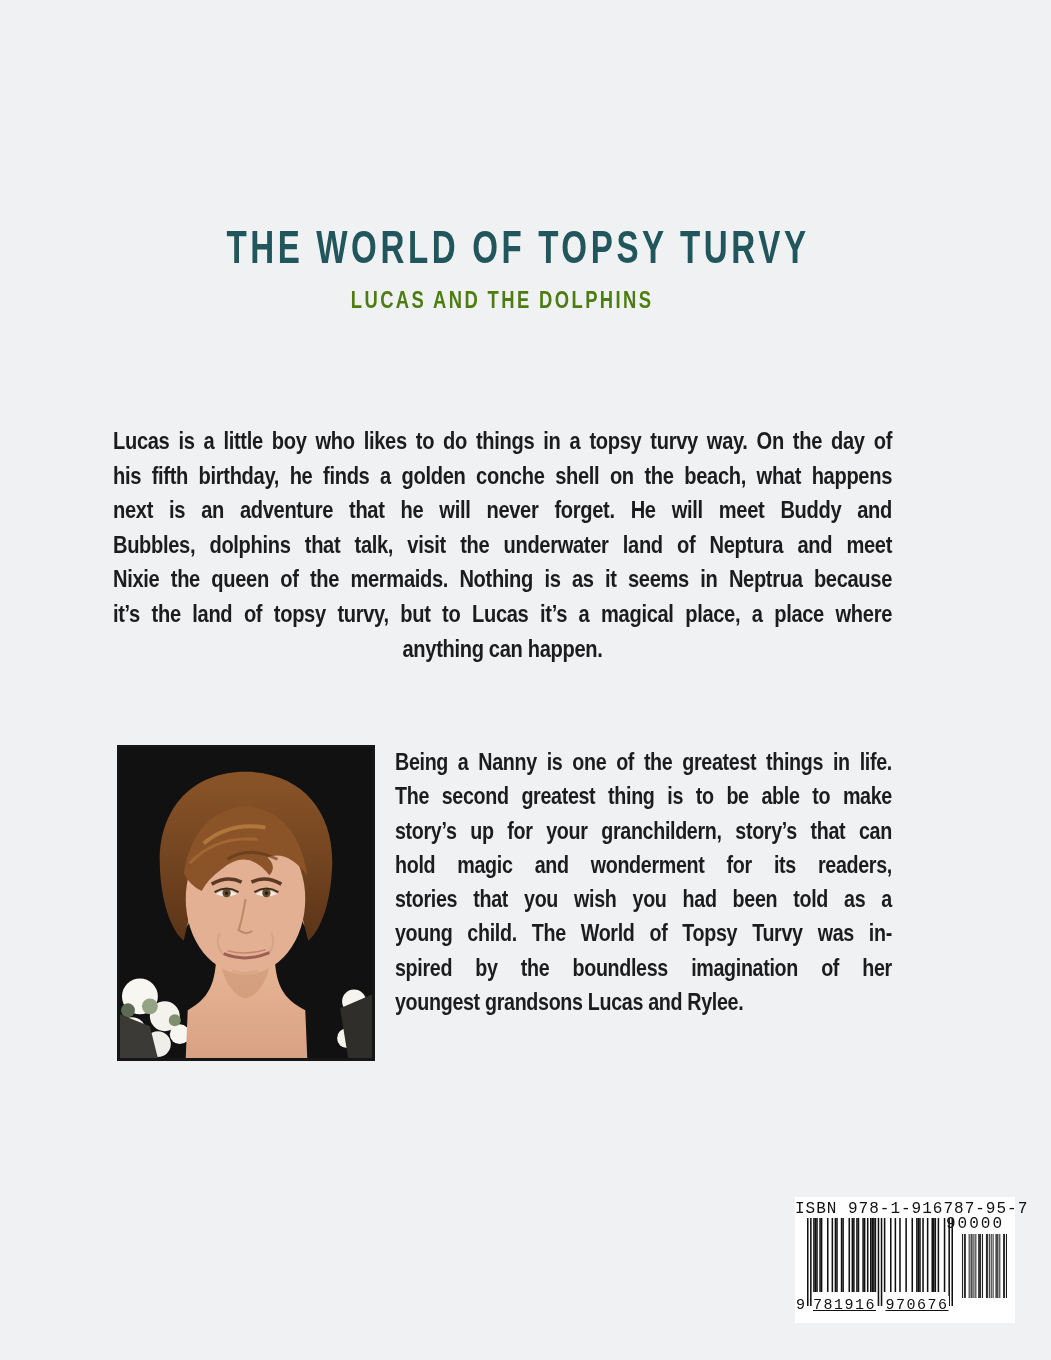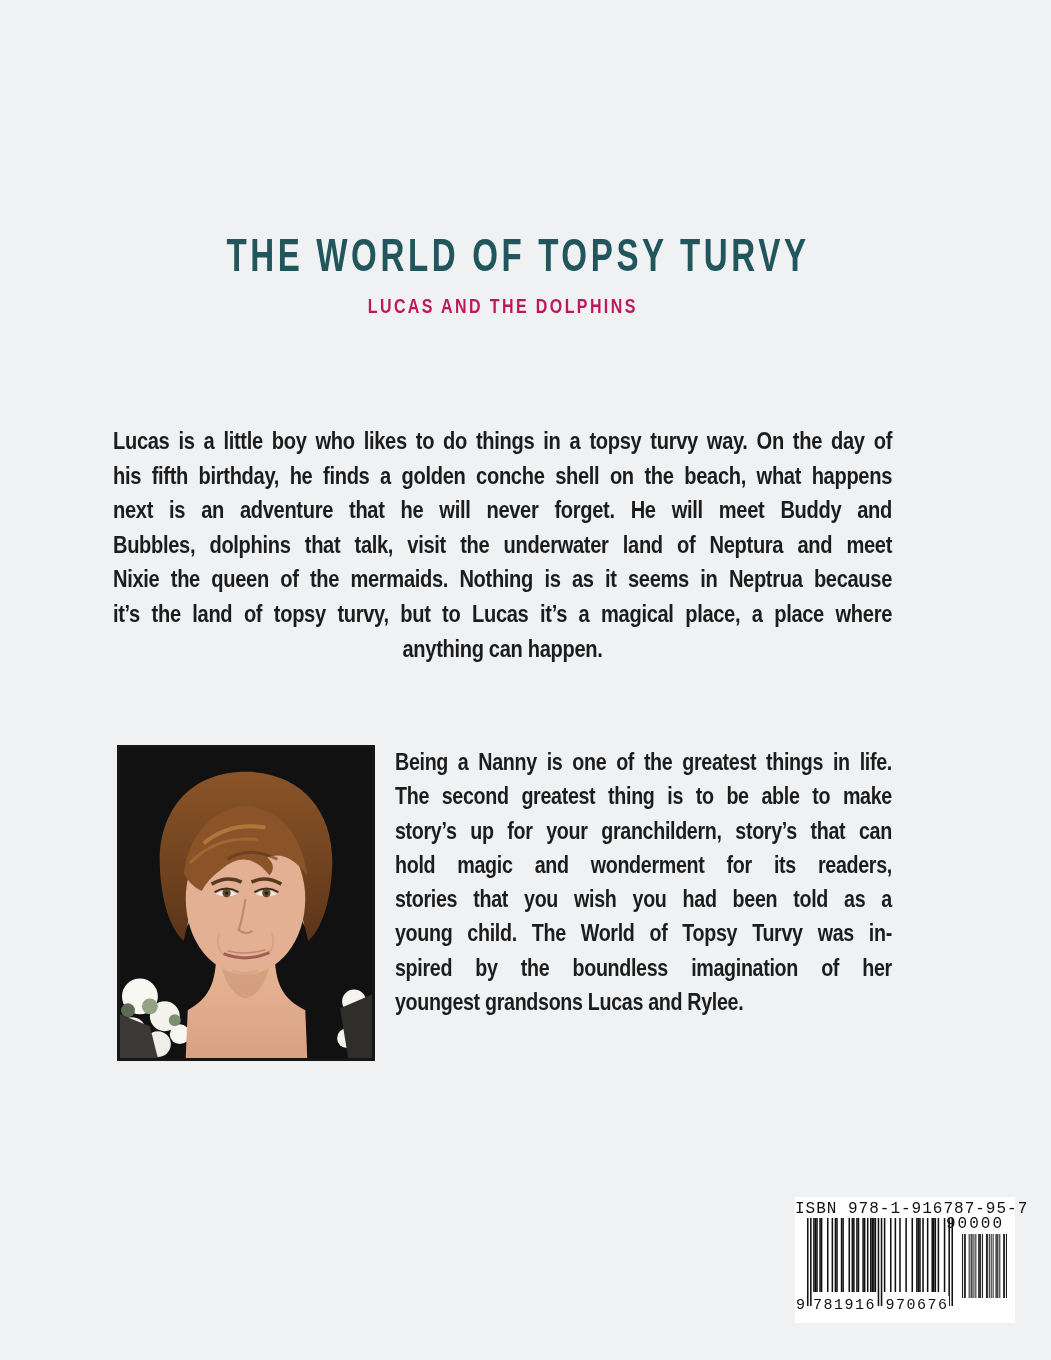--- a/index.html
+++ b/index.html
@@ -3,29 +3,29 @@
 <meta charset="utf-8">
 <style>
   * { margin:0; padding:0; box-sizing:border-box; }
   html,body { background:#e4e6e8; }
   .page {
     position:relative; width:1051px; height:1360px; margin:0 auto;
     background:#eff1f3; overflow:hidden;
     font-family:"Liberation Sans", sans-serif; color:#1d1d1d;
   }
   
-  .titles { position:absolute; left:113px; top:228px; width:779px; text-align:center; }
+  .titles { position:absolute; left:113px; top:220px; width:779px; text-align:center; }
   .title {
     display:block; font-weight:bold; font-size:46px; letter-spacing:5px;
     color:#20565c; white-space:nowrap;
   }
   .title .squeeze { display:inline-block; transform:scaleX(0.72); }
   .subtitle {
-    display:block; margin-top:13px; font-weight:bold; font-size:20px; letter-spacing:3px;
-    color:#be185d; white-space:nowrap;
+    display:block; margin-top:13px; font-weight:bold; font-size:23px; letter-spacing:3px;
+    color:#4d7c0f; white-space:nowrap;
   }
   .subtitle .squeeze { display:inline-block; transform:scaleX(0.80); }
   
   .synopsis {
     position:absolute; left:113px; top:424px; width:950px;
     transform:scaleX(0.82); transform-origin:0 0;
     font-size:24.5px; font-weight:bold; letter-spacing:-0.4px; line-height:34.6px;
     color:#1c1c1c;
   }
   .synopsis .jline { text-align:justify; text-align-last:justify; white-space:nowrap; }
@@ -56,21 +56,21 @@
   }
   .addon-label {
     position:absolute; top:18px; right:4px; width:72px; text-align:center;
     font-size:16px; letter-spacing:2px;
   }
   .main-bars { position:absolute; left:12px; top:21px; width:146px; height:92px; }
   .main-bars svg { position:absolute; left:0; top:0; width:146px; height:88px; }
   .lead-digit { position:absolute; left:-11px; bottom:-4px; font-size:15px; }
   .grp {
     position:absolute; bottom:-5px; height:19px; background:#fff;
-    font-size:15px; letter-spacing:1.5px; text-align:center; line-height:19px;
+    font-size:15px; letter-spacing:1.5px; text-align:center; line-height:19px;text-decoration:underline;
   }
   .grp1 { left:5px;  width:65px; }
   .grp2 { left:78px; width:64px; }
   .addon-bars { position:absolute; left:166px; top:37px; width:46px; height:64px; }
   svg rect { fill:#111; }
 </style>
 </head>
 <body>
 
 <div class="page">

